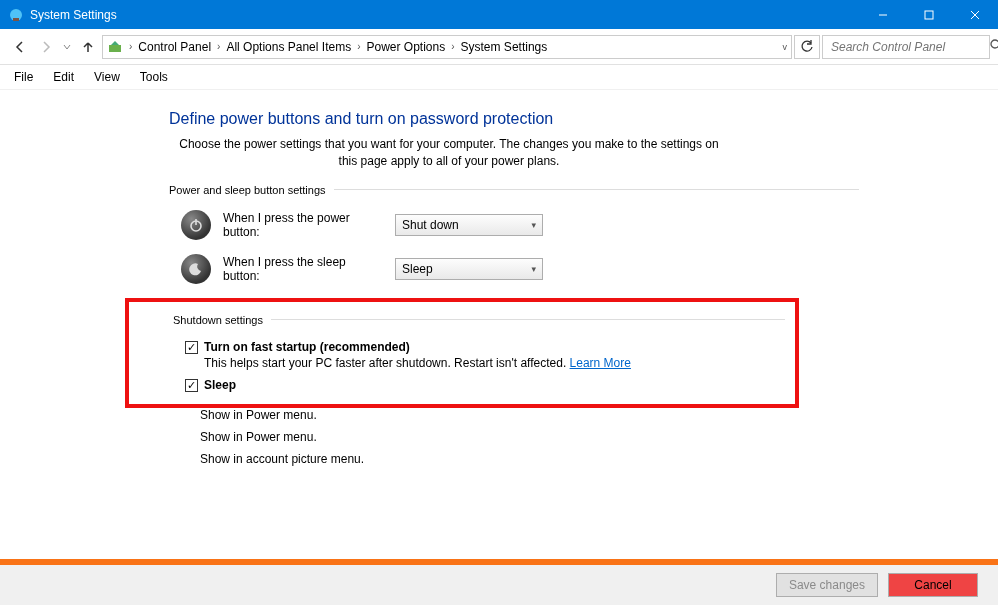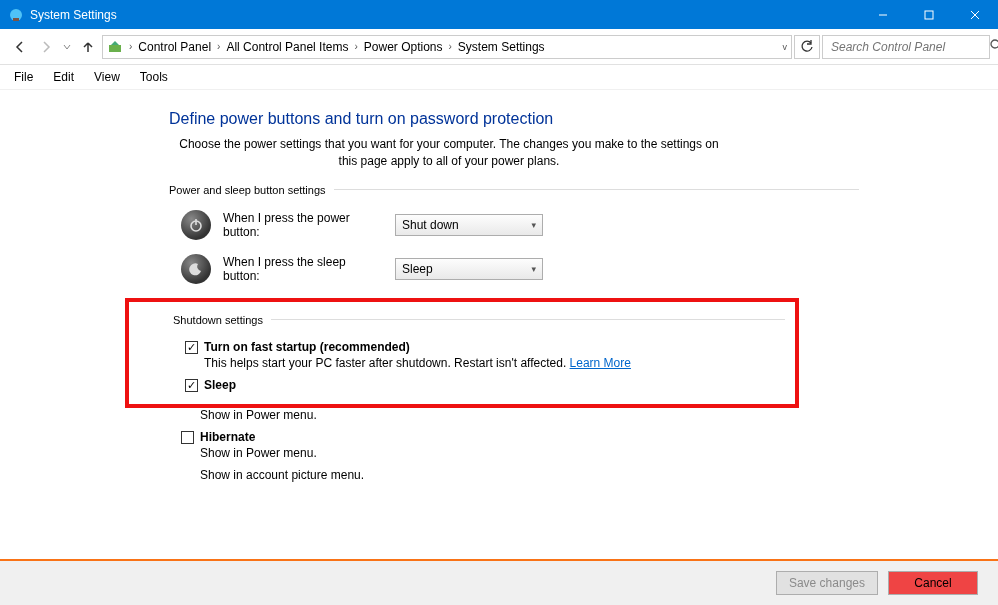--- a/index.html
+++ b/index.html
@@ -143,21 +143,21 @@
     width:13px; height:13px; border:1px solid #333; background:#fff;
     display:flex; align-items:center; justify-content:center;
     margin-top:1px; flex-shrink:0;
   }
   .chk.checked::after { content:"✓"; font-size:11px; line-height:1; color:#000; }
   .chk-label { font-weight:700; }
   .chk-desc { padding-left:31px; color:#000; margin-bottom:8px;}
   .chk-desc a { color:#0066cc; text-decoration:underline;}
   
   .bottombar {
-    height:46px; border-top:2px solid #f97316; background:#f0f0f0;
+    height:46px; border-top:6px solid #f97316; background:#f0f0f0;
     display:flex; align-items:center; justify-content:flex-end;
     padding-right:20px; gap:10px;
   }
   .btn {
     min-width:90px; height:24px; border:1px solid #adadad;
     background:#e1e1e1; display:flex; align-items:center; justify-content:center;
     font-size:12px; padding:0 12px;
   }
   .btn.disabled { color:#8a8a8a; }
 </style>
@@ -215,21 +215,21 @@
   <div class="addrbox">
     <span class="addr-icon">
       <svg width="16" height="16" viewBox="0 0 16 16">
           <rect x="2" y="6" width="12" height="7" fill="#6ab04c"></rect>
           <path d="M4 6 L8 2 L12 6" fill="#4a7"></path>
         </svg>
     </span>
     <span class="sep">›</span>
     <span class="crumb">Control Panel</span>
     <span class="sep">›</span>
-    <span class="crumb">All Control Panel Items</span>
+    <span class="crumb">All Options Panel Items</span>
     <span class="sep">›</span>
     <span class="crumb">Power Options</span>
     <span class="sep">›</span>
     <span class="crumb">System Settings</span>
     <div class="addr-right">
       <span style="font-size:9px;color:#555;">v</span>
     </div>
   </div>
   <div class="refresh-btn">
     <svg width="14" height="14" viewBox="0 0 14 14">
@@ -307,24 +307,20 @@
         </div>
         <div class="chk-row">
           <div class="chk checked"></div>
           <span class="chk-label">Sleep</span>
         </div>
       </div>
     </div>
 
     <div style="padding-left:0;">
       <div class="chk-desc">Show in Power menu.</div>
-      <div class="chk-row">
-        <div class="chk"></div>
-        <span class="chk-label">Hibernate</span>
-      </div>
       <div class="chk-desc">Show in Power menu.</div>
       <div class="chk-desc">Show in account picture menu.</div>
     </div>
   </div>
 </div>
 
 <div class="bottombar">
   <div class="btn disabled">Save changes</div>
   <div class="btn" style="background:#ef4444;">Cancel</div>
 </div>

